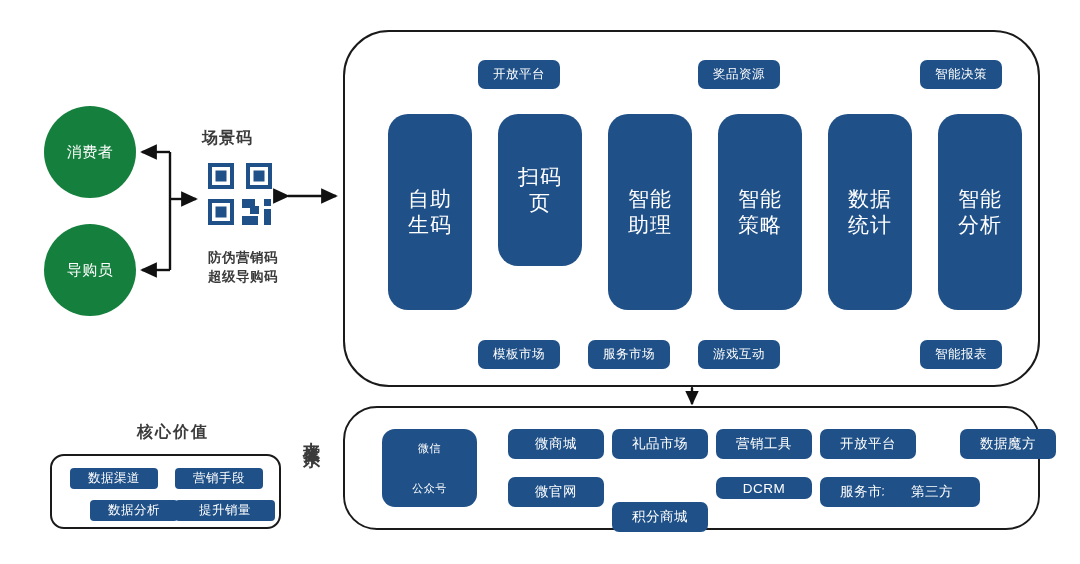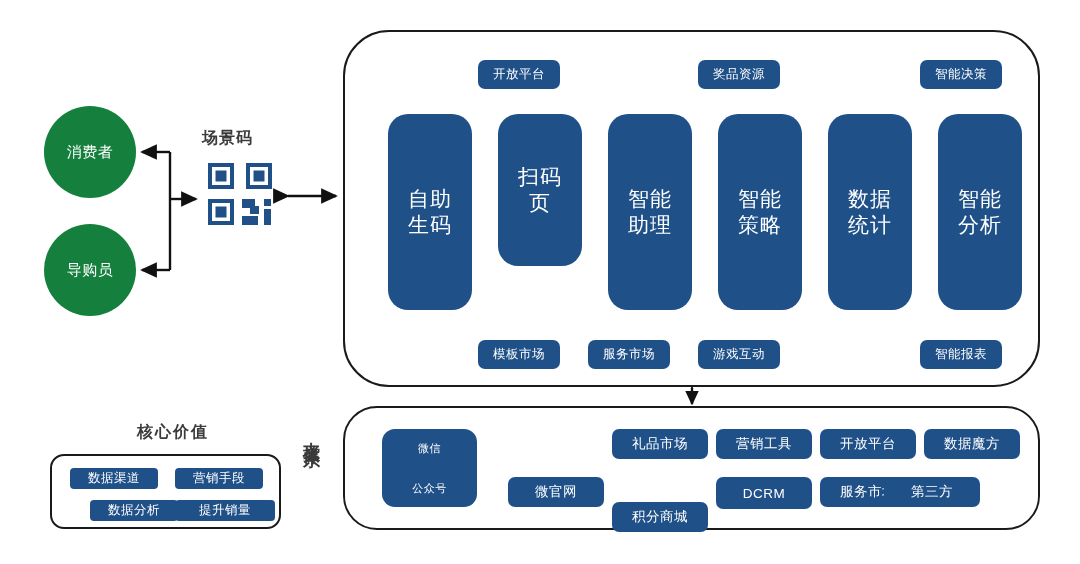--- a/index.html
+++ b/index.html
@@ -229,20 +229,24 @@
 
         <rect x="36" y="38" width="13" height="9"></rect>
         <rect x="44" y="45" width="9" height="8"></rect>
         <rect x="58" y="38" width="7" height="7"></rect>
         <rect x="36" y="55" width="16" height="9"></rect>
         <rect x="58" y="48" width="7" height="16"></rect>
       </g>
     </svg>
   </div>
 
+  <div class="abs scene-sub" style="left:188px; top:248px; width:110px;">
+    <div>防伪营销码</div>
+    <div>超级导购码</div>
+  </div>
 
   <div class="abs frame frame-top" style="left:343px; top:30px; width:697px; height:357px;"></div>
 
   <div class="abs pill" style="left:478px; top:60px; width:82px; height:29px;">
     <span>开放平台</span>
   </div>
   <div class="abs pill" style="left:698px; top:60px; width:82px; height:29px;">
     <span>奖品资源</span>
   </div>
   <div class="abs pill" style="left:920px; top:60px; width:82px; height:29px;">
@@ -320,40 +324,43 @@
 
   <div class="abs frame frame-bottom" style="left:343px; top:406px; width:697px; height:124px;"></div>
 
   <div class="abs eco-box eco-wechat" style="left:382px; top:429px; width:95px; height:78px;">
     <div>
       <div>微信</div>
       <div>公众号</div>
     </div>
   </div>
 
+  <div class="abs eco-box" style="left:508px; top:429px; width:96px; height:30px;">
+    <span>微商城</span>
+  </div>
   <div class="abs eco-box" style="left:612px; top:429px; width:96px; height:30px;">
     <span>礼品市场</span>
   </div>
   <div class="abs eco-box" style="left:716px; top:429px; width:96px; height:30px;">
     <span>营销工具</span>
   </div>
   <div class="abs eco-box" style="left:820px; top:429px; width:96px; height:30px;">
     <span>开放平台</span>
   </div>
-  <div class="abs eco-box" style="left:924px; top:429px; width:96px; height:30px;">
+  <div class="abs eco-box" style="left:960px; top:429px; width:96px; height:30px;">
     <span>数据魔方</span>
   </div>
 
   <div class="abs eco-box" style="left:508px; top:477px; width:96px; height:30px;">
     <span>微官网</span>
   </div>
   <div class="abs eco-box" style="left:612px; top:477px; width:96px; height:30px;margin-top:25px;">
     <span>积分商城</span>
   </div>
-  <div class="abs eco-box" style="left:716px; top:477px; width:96px; height:32px;">
+  <div class="abs eco-box" style="left:716px; top:477px; width:96px; height:22px;">
     <span>DCRM</span>
   </div>
   <div class="abs eco-box" style="left:820px; top:477px; width:96px; height:30px;">
     <span>服务市场</span>
   </div>
   <div class="abs eco-box" style="left:884px; top:477px; width:96px; height:30px;align-items:center;">
     <span>第三方</span>
   </div>
 
 </div>

